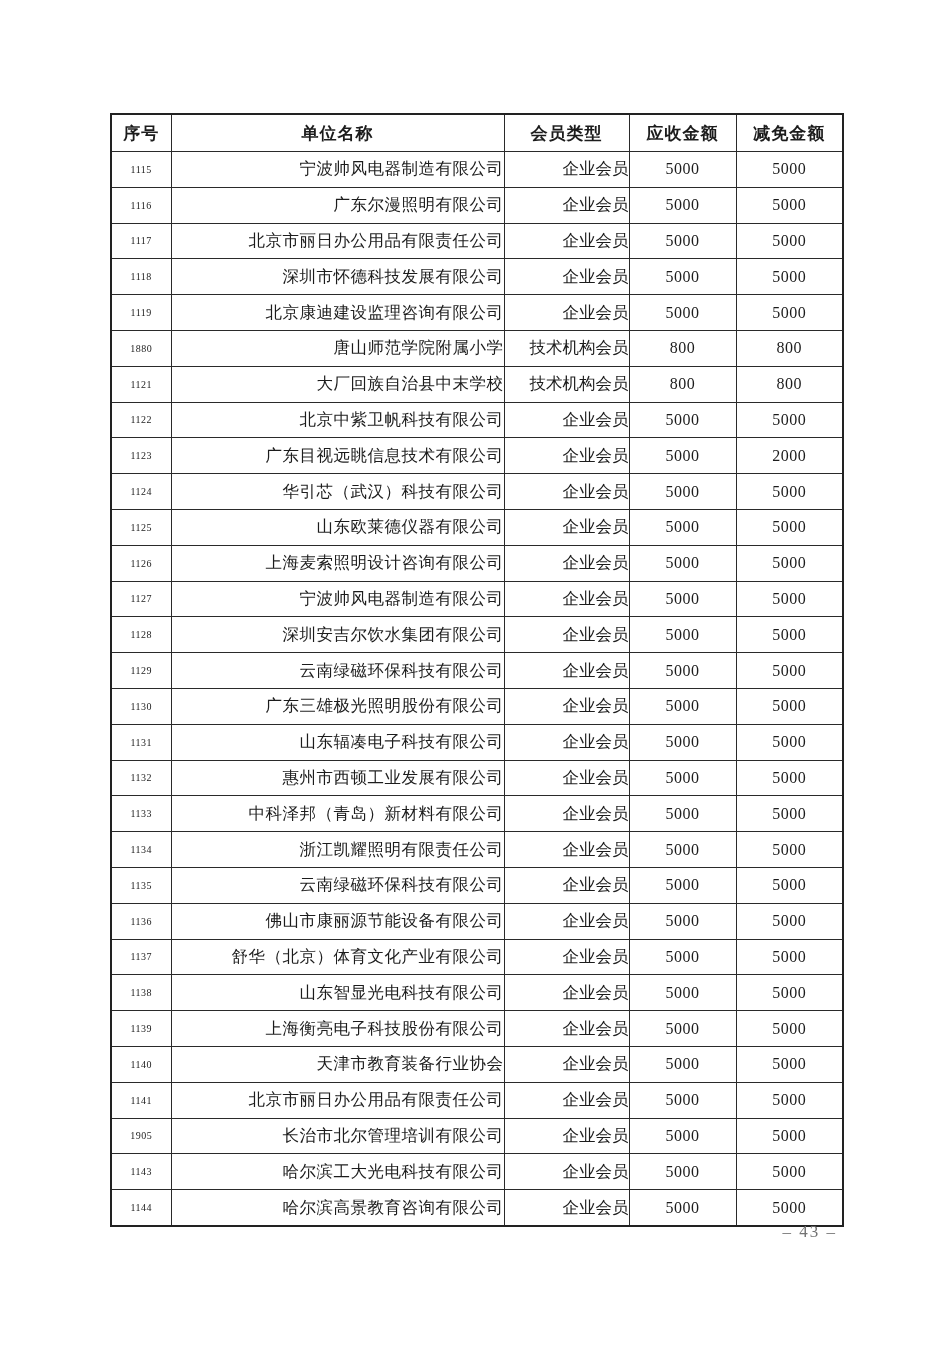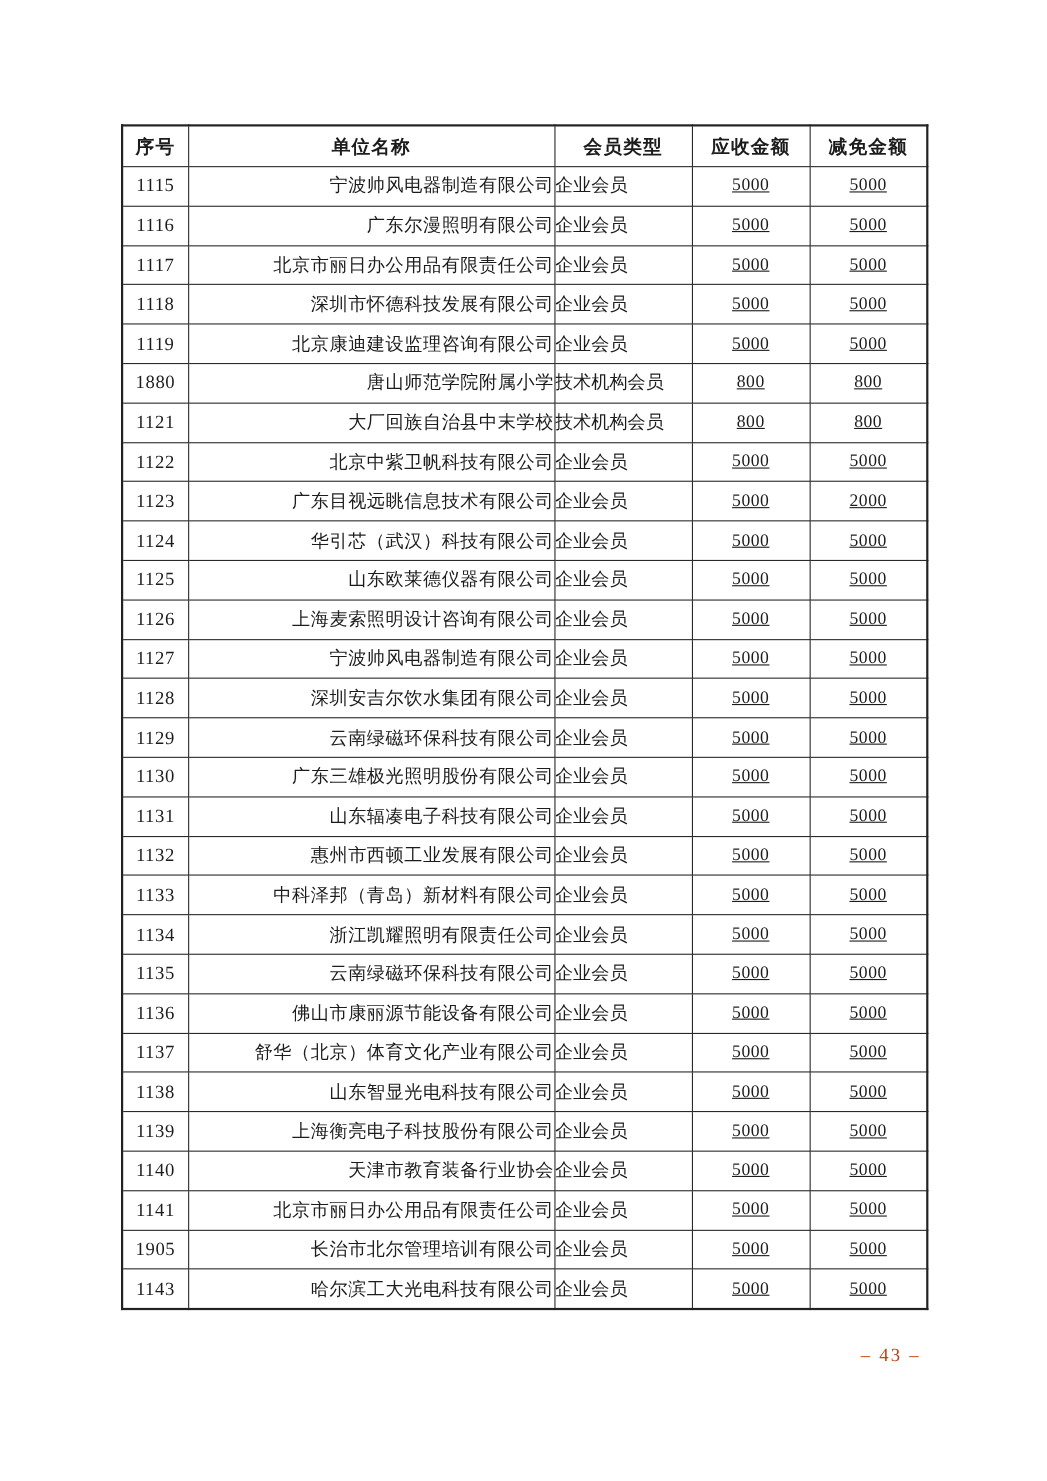--- a/index.html
+++ b/index.html
@@ -42,44 +42,43 @@
     text-align: center;
     vertical-align: middle;
     letter-spacing: 1px;
   }
   .fee-table td {
     height: 34.8px;
     font-size: 16.5px;
     vertical-align: middle;
   }
   td.c-center {
-    text-align: left;
+    text-align: right;
   }
   td.c-index {
     text-align: center;
-    font-size: 17px;
+    font-size: 10px;
     letter-spacing: 0.5px;
   }
   td.c-name {
     text-align: right;
     padding-left: 13px;
     letter-spacing: 0.5px;
   }
   td.c-amount {
     text-align: center;
     font-size: 16px;
     letter-spacing: 0.5px;
-    text-decoration: underline;
   }
   .page-number {
     position: absolute;
     top: 1222px;
     right: 115px;
     font-size: 17px;
-    color: #c2410c;
+    color: #737373;
     letter-spacing: 2px;
   }
 </style>
 </head>
 <body>
 
 <div class="page">
 
   <table class="fee-table">
     <colgroup>
@@ -295,18 +294,25 @@
           <td class="c-amount">5000</td>
           <td class="c-amount">5000</td>
         </tr>
         <tr>
           <td class="c-index">1143</td>
           <td class="c-name">哈尔滨工大光电科技有限公司</td>
           <td class="c-center">企业会员</td>
           <td class="c-amount">5000</td>
           <td class="c-amount">5000</td>
         </tr>
+        <tr>
+          <td class="c-index">1144</td>
+          <td class="c-name">哈尔滨高景教育咨询有限公司</td>
+          <td class="c-center">企业会员</td>
+          <td class="c-amount">5000</td>
+          <td class="c-amount">5000</td>
+        </tr>
       </tbody>
   </table>
 
   <div class="page-number">– 43 –</div>
 
 </div>
 
 </body></html>

